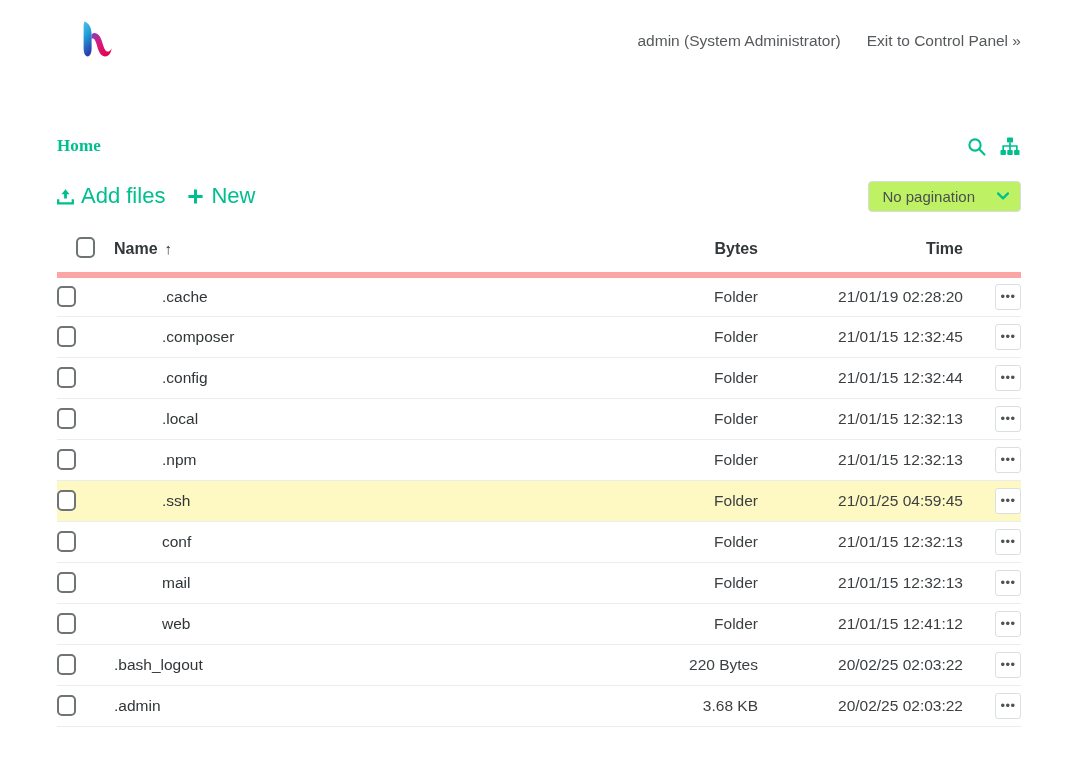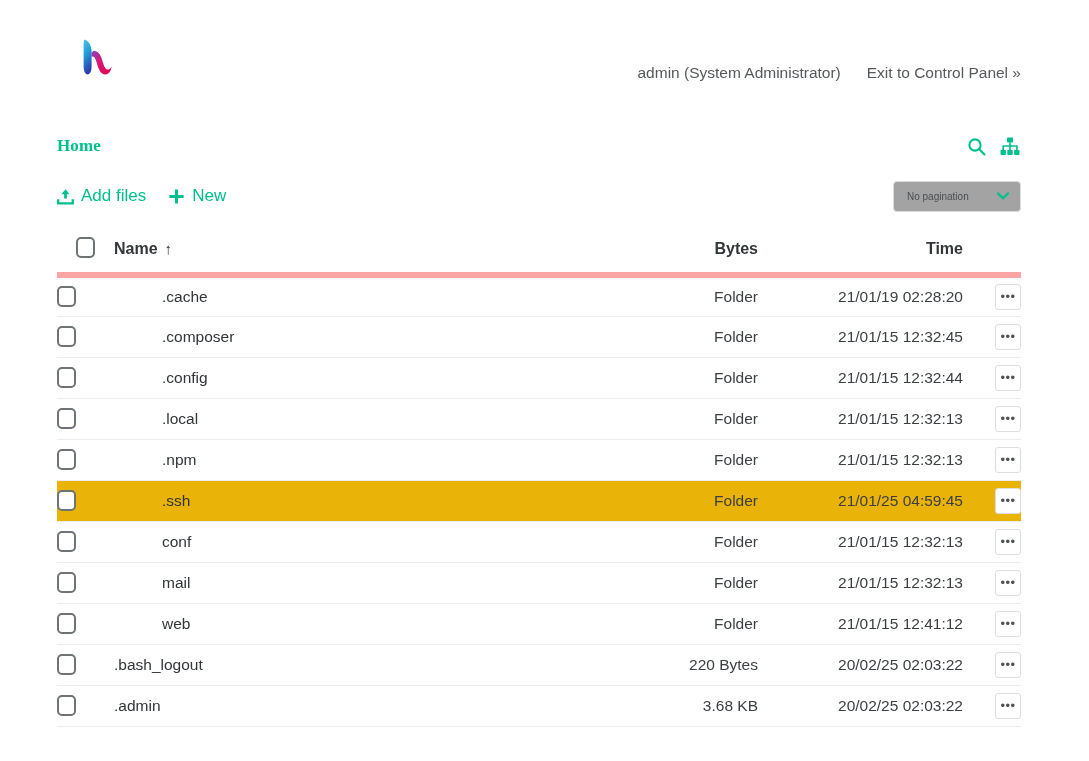--- a/index.html
+++ b/index.html
@@ -10,21 +10,21 @@
     font-family: "Liberation Sans", sans-serif;
     color: #3b3f42;
     overflow: hidden;
   }
   .page { width: 1089px; height: 761px; position: relative; }
 
   
   .topbar {
     height: 82px;
     display: flex;
-    align-items: flex-end;
+    align-items: center;
     padding: 0 68px 0 57px;
     margin-left: 20px;
   }
   .logo-wrap { width: 46px; height: 46px; display: block; }
   .topbar-spacer { flex: 1 1 auto; }
   .topbar-links {
     display: flex;
     align-items: center;
     gap: 26px;
     font-size: 15.5px;
@@ -62,40 +62,40 @@
     align-items: center;
     padding: 0 68px 0 57px;
     height: 40px;
     margin-top: 11px;
   }
   .act {
     display: inline-flex;
     align-items: center;
     gap: 7px;
     color: #00bf8f;
-    font-size: 17px;
+    font-size: 22px;
     text-decoration: none;
     margin-right: 22px;
     cursor: pointer;
     white-space: nowrap;
   }
   .act svg { display: block; }
   .actions-spacer { flex: 1 1 auto; }
   .select-box {
     display: inline-flex;
     align-items: center;
     justify-content: space-between;
-    gap: 2px;
+    gap: 22px;
     min-width: 128px;
     height: 31px;
     padding: 0 11px 0 13px;
     border: 1px solid #d9dcdf;
     border-radius: 4px;
-    background: #a3a3a3;
-    font-size: 10px;
+    background: #bef264;
+    font-size: 15px;
     color: #4b4f52;
     cursor: pointer;
   }
   .select-caret { color: #00bf8f; font-size: 12px; line-height: 1; }
 
   
   .tbl-wrap { padding: 0 68px 0 57px; margin-top: 21px; }
   table.files { width: 100%; border-collapse: collapse; table-layout: fixed; }
 
   col.c-chk  { width: 57px; }
@@ -116,21 +116,21 @@
   th.h-name {
     text-align: left;
     padding-left: 10px;
     border-bottom: 3px solid #6d7275;
   }
   th.h-size, th.h-time { text-align: right; padding-right: 2px; }
   th.h-act { border-bottom: 3px solid #e6e8ea; }
   .sort-arrow { font-weight: bold; margin-left: 7px; font-size: 15px; }
 
   table.files tbody tr { height: 41px; }
-  table.files tbody tr.hovered { background: #eab308; }
+  table.files tbody tr.hovered { background: #fef9c3; }
   table.files tbody td {
     border-bottom: 1px solid #eaecee;
     font-size: 15.5px;
     color: #3b3f42;
     padding: 0;
     vertical-align: middle;
   }
   td.t-chk { text-align: left; padding-left: 9px; }
   td.t-name { text-align: left; padding-left: 10px; }
   td.t-name .nm { color: #303538; text-decoration: none; }

